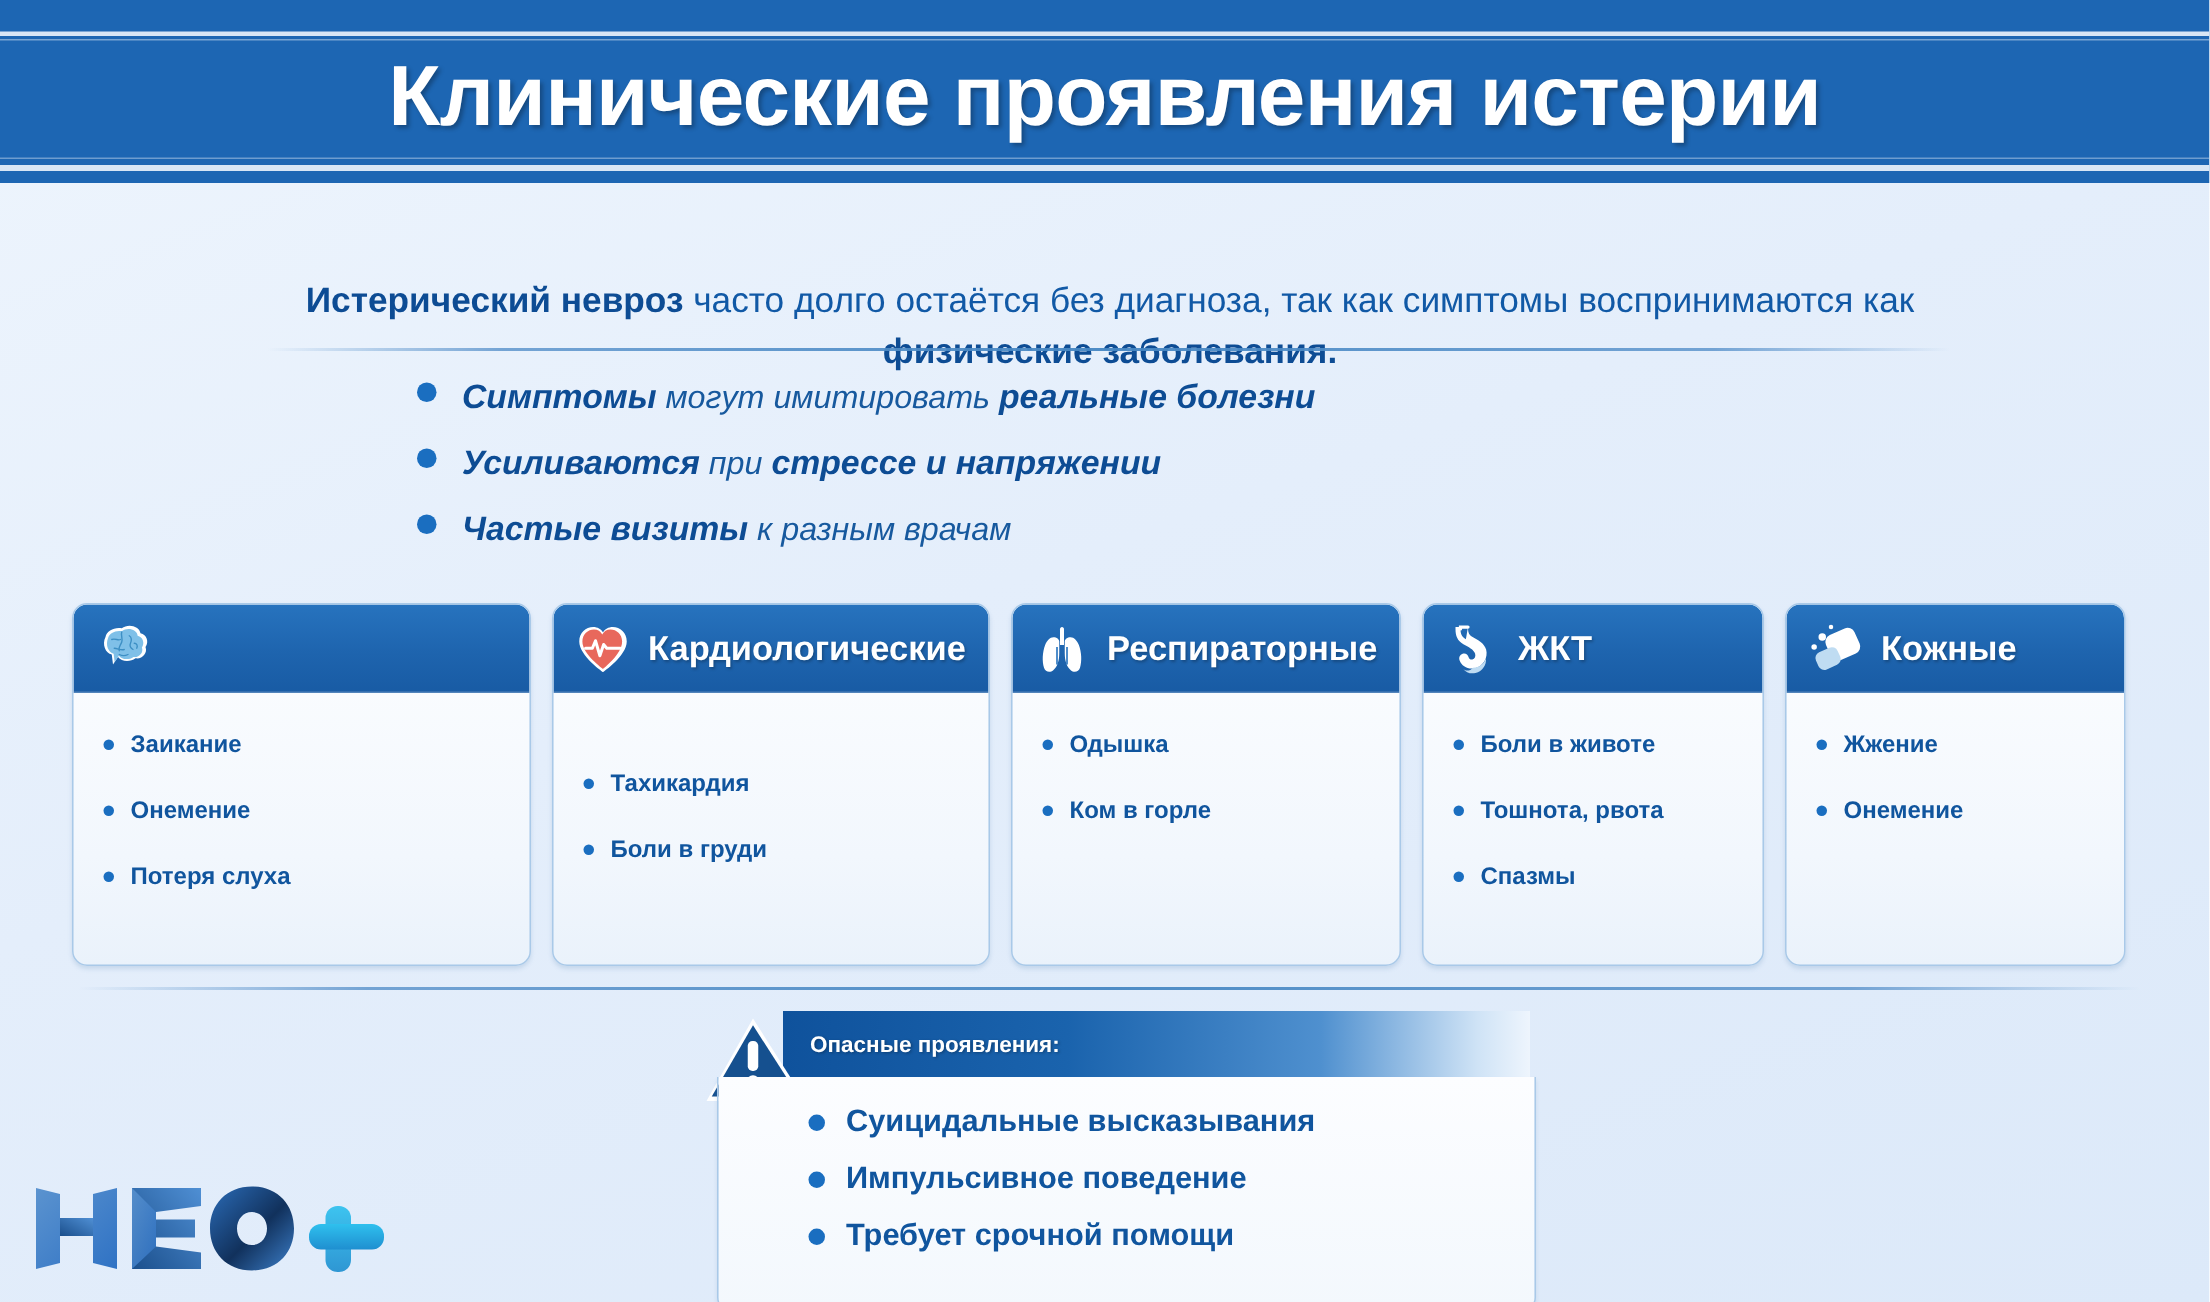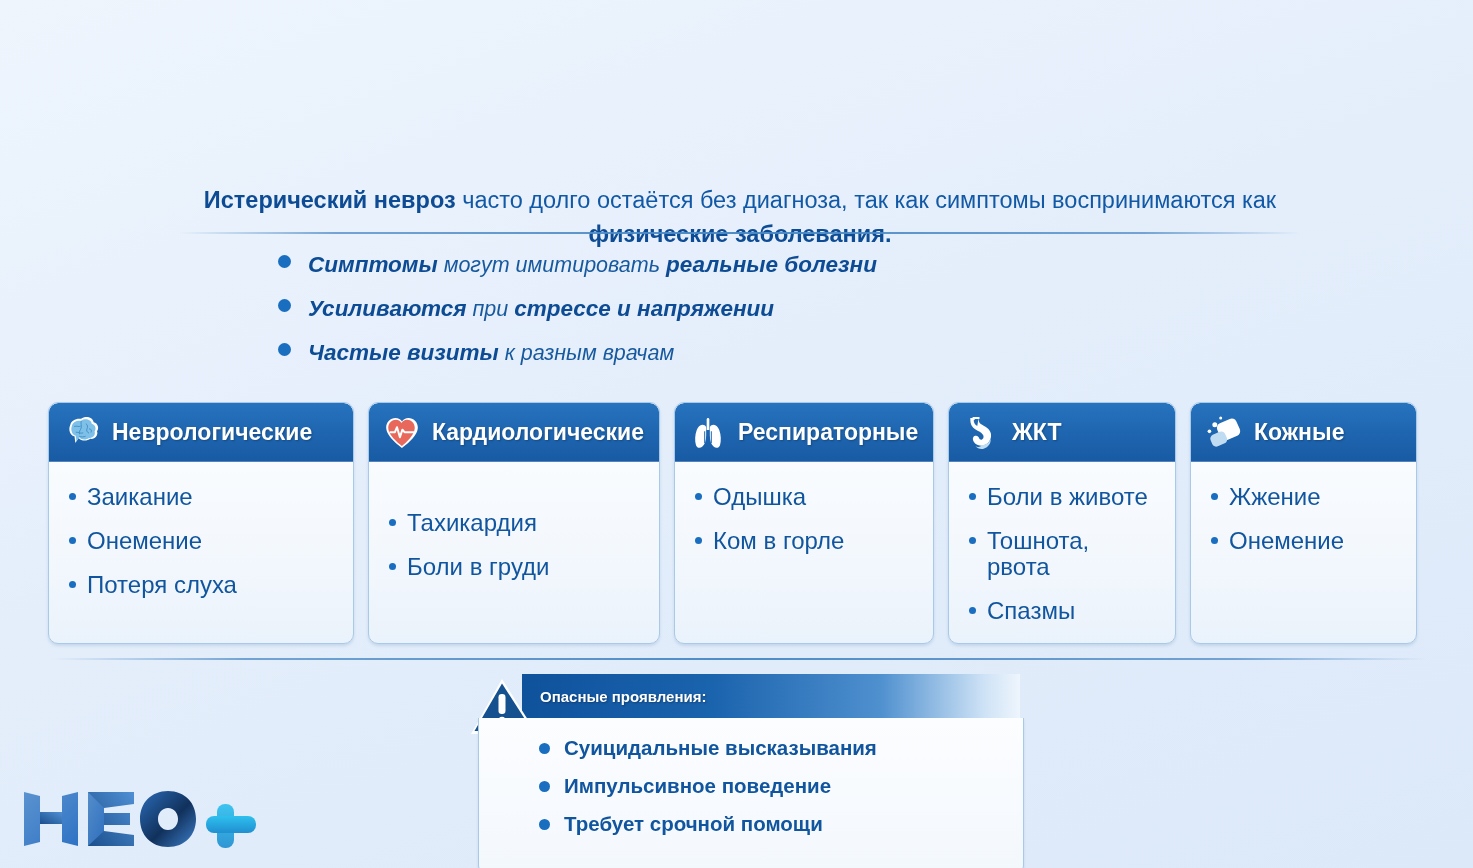--- a/index.html
+++ b/index.html
@@ -161,22 +161,22 @@
   }
   .card-body {
     flex: 1 1 auto;
     padding: 22px 0 0 20px;
   }
   .card-li {
     display: flex;
     align-items: flex-start;
     margin-bottom: 18px;
     color: #10559e;
-    font-size: 24px;
-    font-weight: normal;
+    font-size: 16px;
+    font-weight: bold;
     line-height: 26px;
   }
   .card-li .b {
     width: 7px; height: 7px;
     border-radius: 50%;
     background: #1a6ec0;
     flex: 0 0 auto;
     margin: 9px 11px 0 0;
   }
 
@@ -242,20 +242,27 @@
     position: absolute;
     left: 18px; top: 786px;
     width: 242px; height: 66px;
   }
 </style>
 </head>
 <body>
 
 <div id="poster">
 
+  <div class="header">
+    <div class="header-rule top"></div>
+    <div class="header-rule top2"></div>
+    <div class="header-title">Клинические проявления истерии</div>
+    <div class="header-rule bot2"></div>
+    <div class="header-rule bot"></div>
+  </div>
 
   <div class="intro">
     <b>Истерический невроз</b><span> часто долго остаётся без диагноза, так как симптомы воспринимаются как </span><b>физические заболевания.</b>
   </div>
 
   <div class="divider d1"></div>
 
   <div class="points">
     <div class="point">
       <span class="point-dot"></span>
@@ -280,21 +287,20 @@
           <path d="M12 15c1-4 6-6.5 11-5.6 4.5-3.4 12-1.7 12.7 3.5 4.2.9 5.9 6 3.4 9.4 1.7 4.2-2.5 8.4-6.7 7.6-3.4 2.5-9.2 2.5-11.7-.9l-3.4 5-0.8-6.7c-4.2-.9-6.7-6.7-4.5-12.3z" fill="#7fc0e8"></path>
           <g stroke="#3d8fc4" stroke-width="1.1" fill="none" stroke-linecap="round">
             <path d="M23 10c-1 3 1 5 0 8s-3 4-2 7"></path>
             <path d="M15 16c3-1 5 1 7 0"></path>
             <path d="M17 23c3 0 5 2 8 1"></path>
             <path d="M29 13c2 1 2 4 1 6s0 4 2 5"></path>
             <path d="M33 19c2 0 3 2 2 4"></path>
             <path d="M21 28c2 1 5 1 7 0"></path>
           </g>
         </svg>
-        <span class="card-title">Неврологические</span>
       </div>
       <div class="card-body">
         <div class="card-li">
             <span class="b"></span>
             <span>Заикание</span>
           </div>
         <div class="card-li">
             <span class="b"></span>
             <span>Онемение</span>
           </div>

